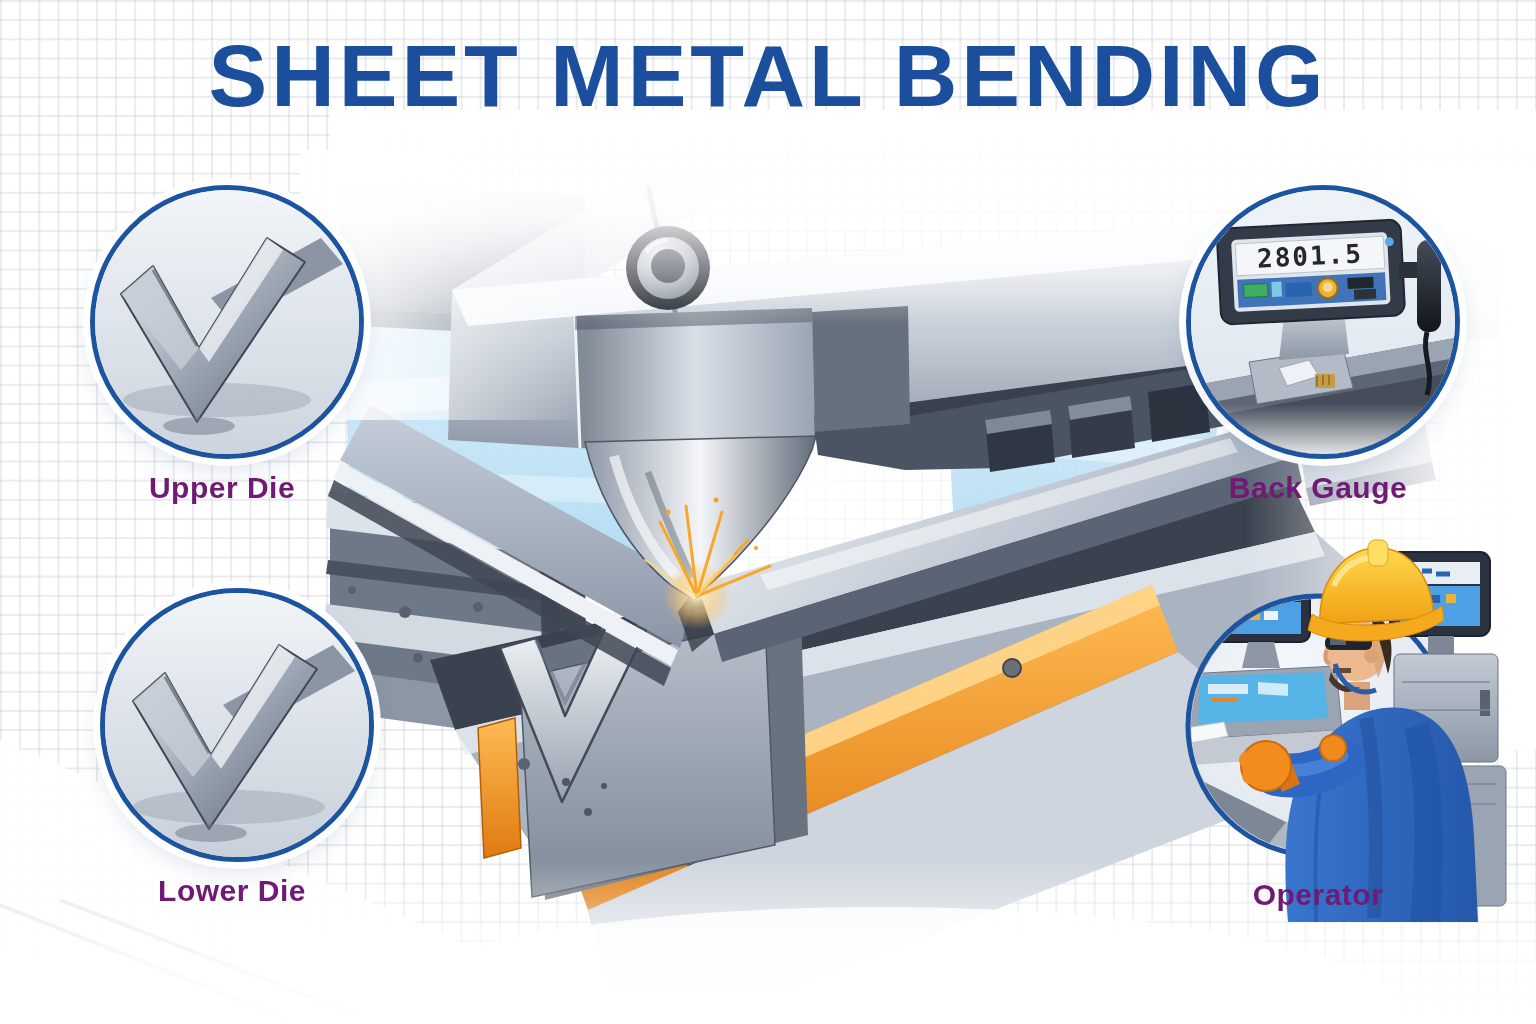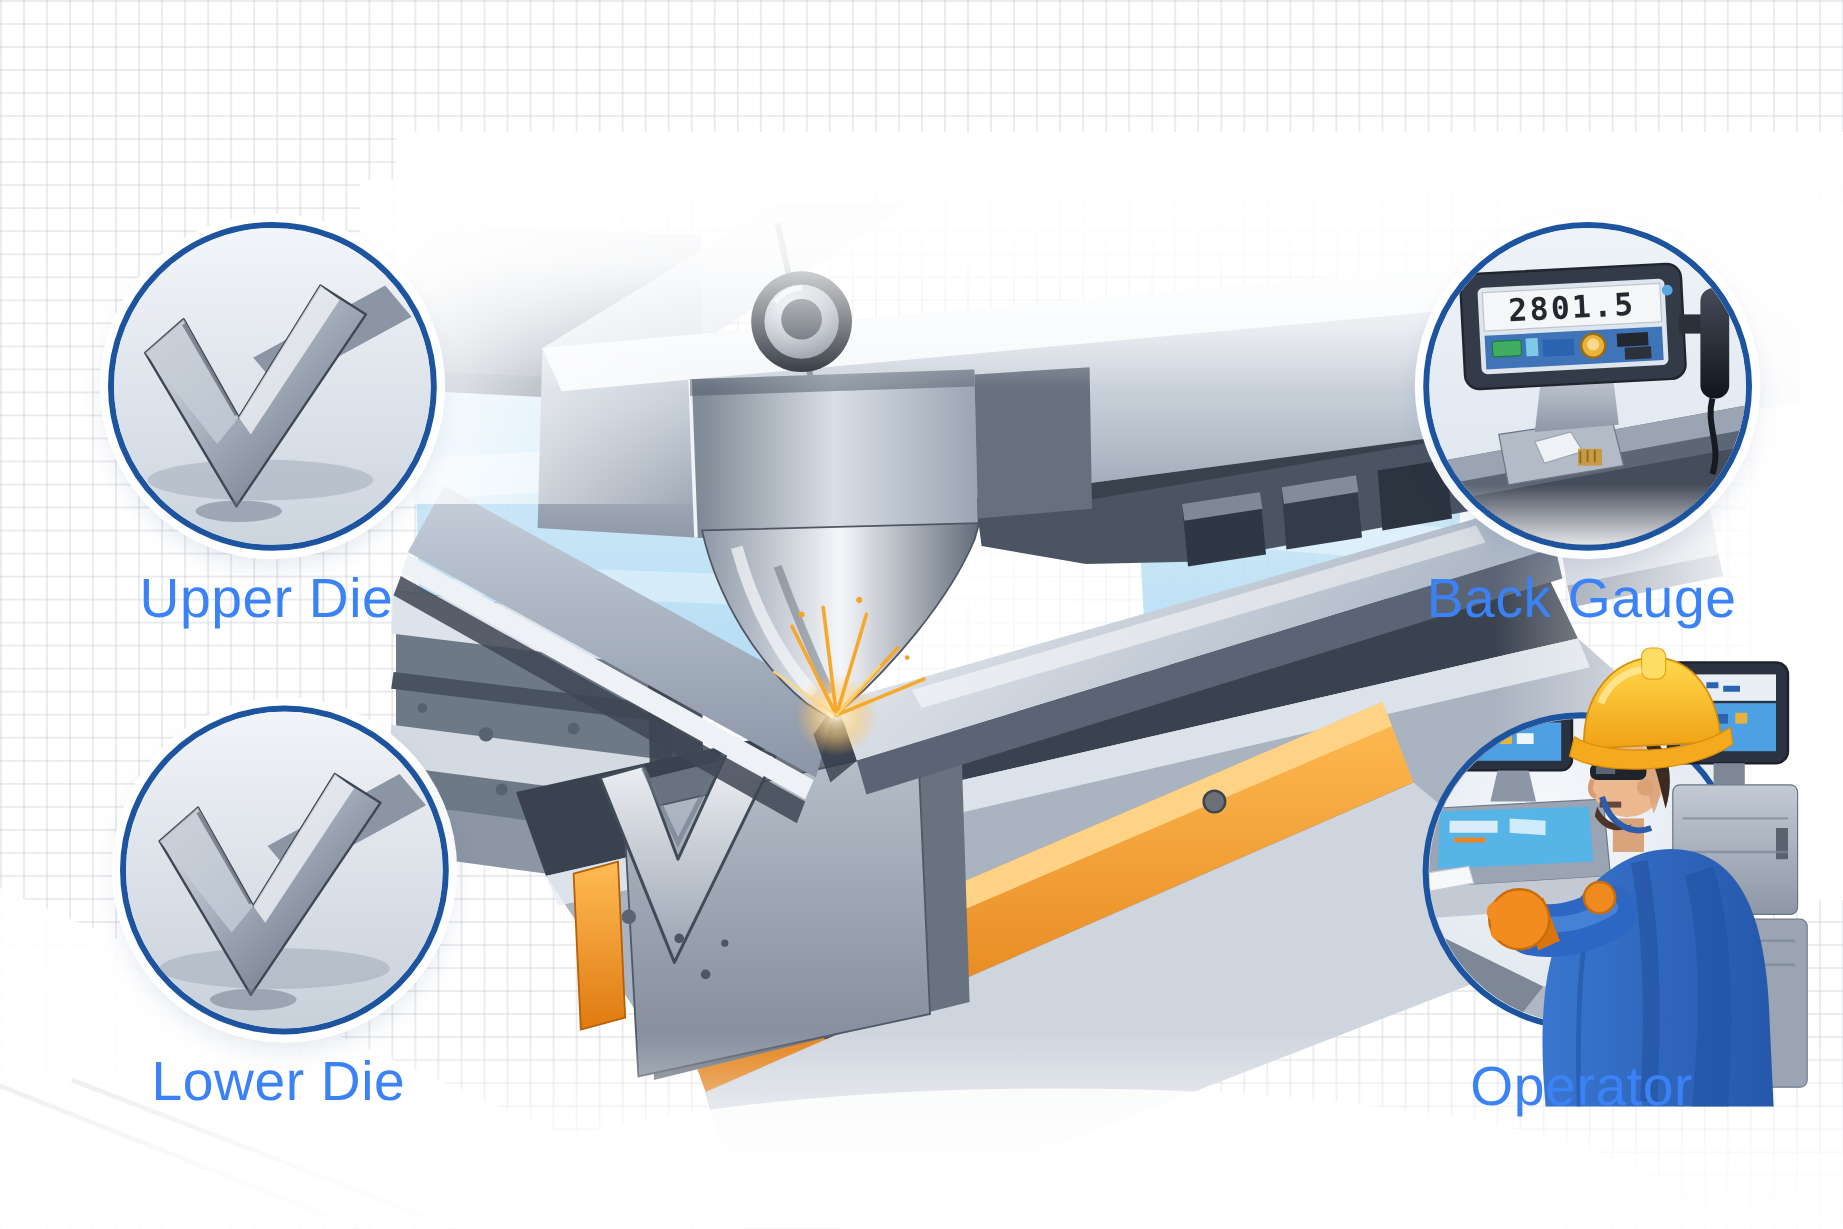--- a/index.html
+++ b/index.html
@@ -32,30 +32,31 @@
     position:relative;width:264px;height:264px;border-radius:50%;
     border:5px solid #1d549f;overflow:hidden;background:#e8edf3;
     box-shadow:0 0 0 7px rgba(255,255,255,.95), 0 10px 24px rgba(25,60,120,.15);
   }
   .badge svg{display:block;}
   .badge--open{
     position:relative;width:264px;height:264px;border-radius:50%;
   }
   .badge--open svg{position:absolute;left:-58px;top:-70px;overflow:visible;}
   .callout-label{
-    margin-top:12px;font-size:46px;font-weight:normal;color:#3b82f6;letter-spacing:.5px;
+    margin-top:12px;font-size:30px;font-weight:bold;color:#701a75;letter-spacing:.5px;
     position:relative;z-index:2;
   }
   #co-operator .callout-label{margin-top:22px;}
 </style>
 </head>
 <body>
 
 <div class="stage">
 
+  <h1 class="title">SHEET METAL BENDING</h1>
 
   <svg class="scene" width="1536" height="1024" viewBox="0 0 1536 1024">
     <defs>
       <linearGradient id="mSky" x1="0" y1="0" x2="0" y2="1">
         <stop offset="0" stop-color="#d9edfa"></stop>
           <stop offset="1" stop-color="#a9d8f2"></stop>
       </linearGradient>
       <linearGradient id="mBeamFront" x1="0" y1="0" x2="0" y2="1">
         <stop offset="0" stop-color="#f6f8fb"></stop>
           <stop offset=".55" stop-color="#c4ccd6"></stop>

